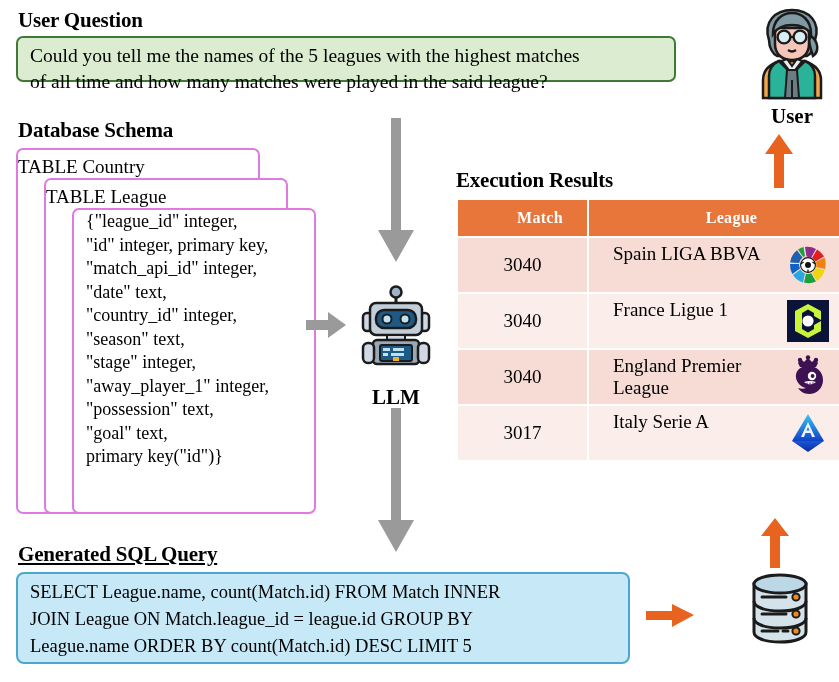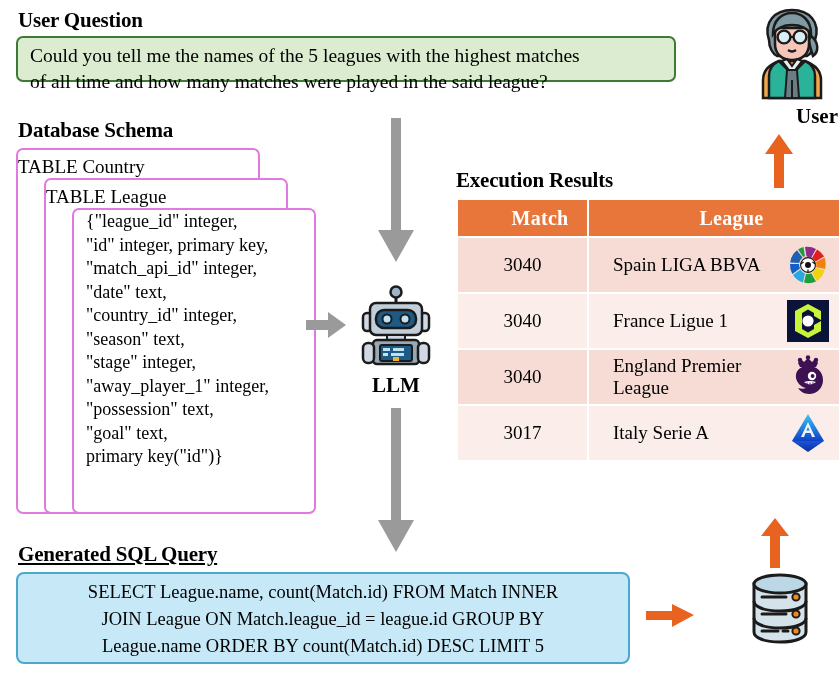--- a/index.html
+++ b/index.html
@@ -66,83 +66,82 @@
   #schema-card-match .schema-body div {
     font-size: 18px;
     line-height: 23.5px;
     white-space: nowrap;
   }
 
   
   #llm-block { left: 346px; top: 285px; width: 100px; text-align: center; }
   #llm-label {
     font-family: "Liberation Serif", "DejaVu Serif", serif;
-    font-weight: bold; font-size: 21px; margin-top: 2px;
+    font-weight: bold; font-size: 21px; margin-top: 14px;
   }
 
   
   #results-title { left: 456px; top: 168px; }
   #results-table {
     left: 456px; top: 198px;
     width: 385px;
     border-collapse: separate;
     border-spacing: 2px 2px;
   }
   #results-table th {
     background: #e8763a;
     color: #ffffff;
     font-weight: bold;
-    font-size: 20px;
+    font-size: 16px;
     height: 34px;
     letter-spacing: 0.3px;
     padding-left: 36px;
   }
   #results-table th.col-match { width: 92px; }
   #results-table td {
     height: 52px;
     font-size: 19px;
     text-align: center;
     vertical-align: middle;
   }
   #results-table tr.r-odd td  { background: #f6dcd5; }
   #results-table tr.r-even td { background: #fbeeea; }
   #results-table td.c-match { width: 92px; }
   #results-table td.c-league {
     text-align: left;
     padding-left: 24px;
     position: relative;
   }
   .league-cell-inner {
-    display: flex; align-items: center;
+    display: flex; 
     justify-content: space-between;
     padding-right: 8px;
   }
   .logo-slot { width: 44px; height: 44px; flex: 0 0 44px; }
 
   
   #sql-title { left: 18px; top: 542px; text-decoration: underline; }
   #sql-box {
     left: 16px; top: 572px;
     width: 614px; height: 92px;
     background: #c6e8f7;
     border: 2px solid #4ba8cd;
     border-radius: 8px;
     box-sizing: border-box;
     padding: 5px 12px 0 12px;
-    text-align: center;
   }
   #sql-box .sqlline {
     font-size: 18.5px;
     line-height: 27px;
     white-space: nowrap;
   }
 
   
   #user-block { left: 746px; top: 4px; width: 92px; text-align: center; }
-  #user-label { font-family: "Liberation Serif", serif; font-weight: bold; font-size: 21px; text-align: right; }
+  #user-label { font-family: "Liberation Serif", serif; font-weight: bold; font-size: 21px; }
   #db-block { left: 724px; top: 570px; width: 112px; text-align: center; }
   #db-label { font-family: "Liberation Serif", serif; font-weight: bold; font-size: 21px; }
 
   
   .arrow { position: absolute; }
 </style>
 </head>
 <body>
 
 <div class="abs section-title" id="user-question-title">User Question</div>

